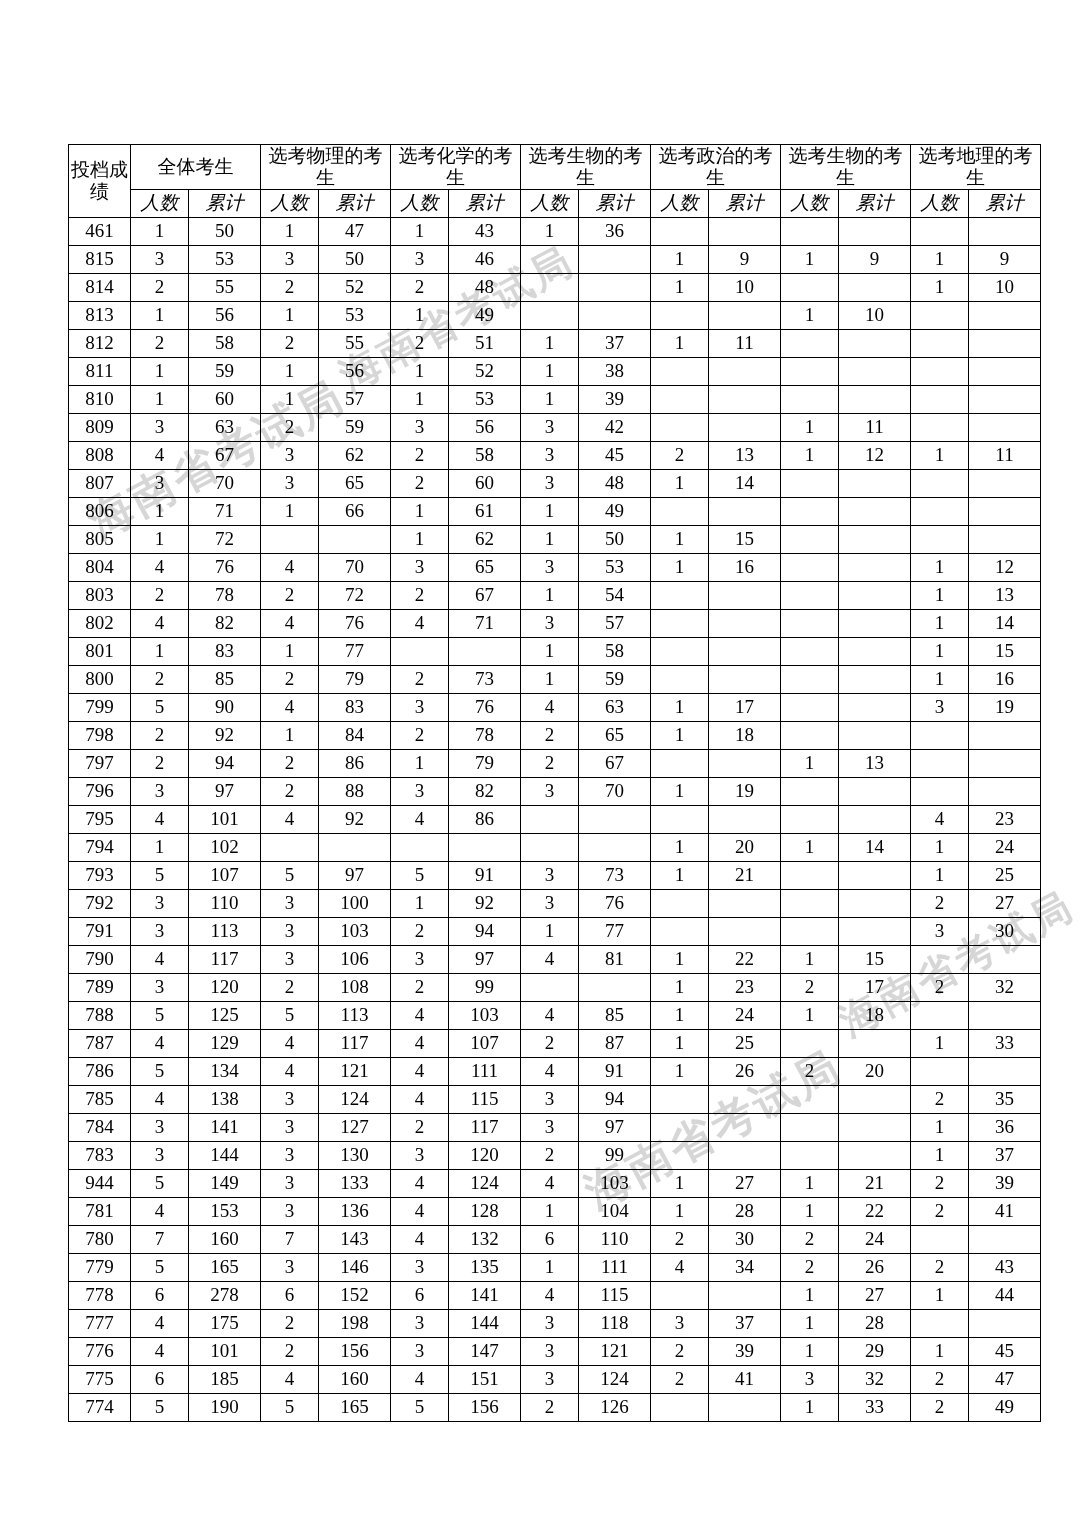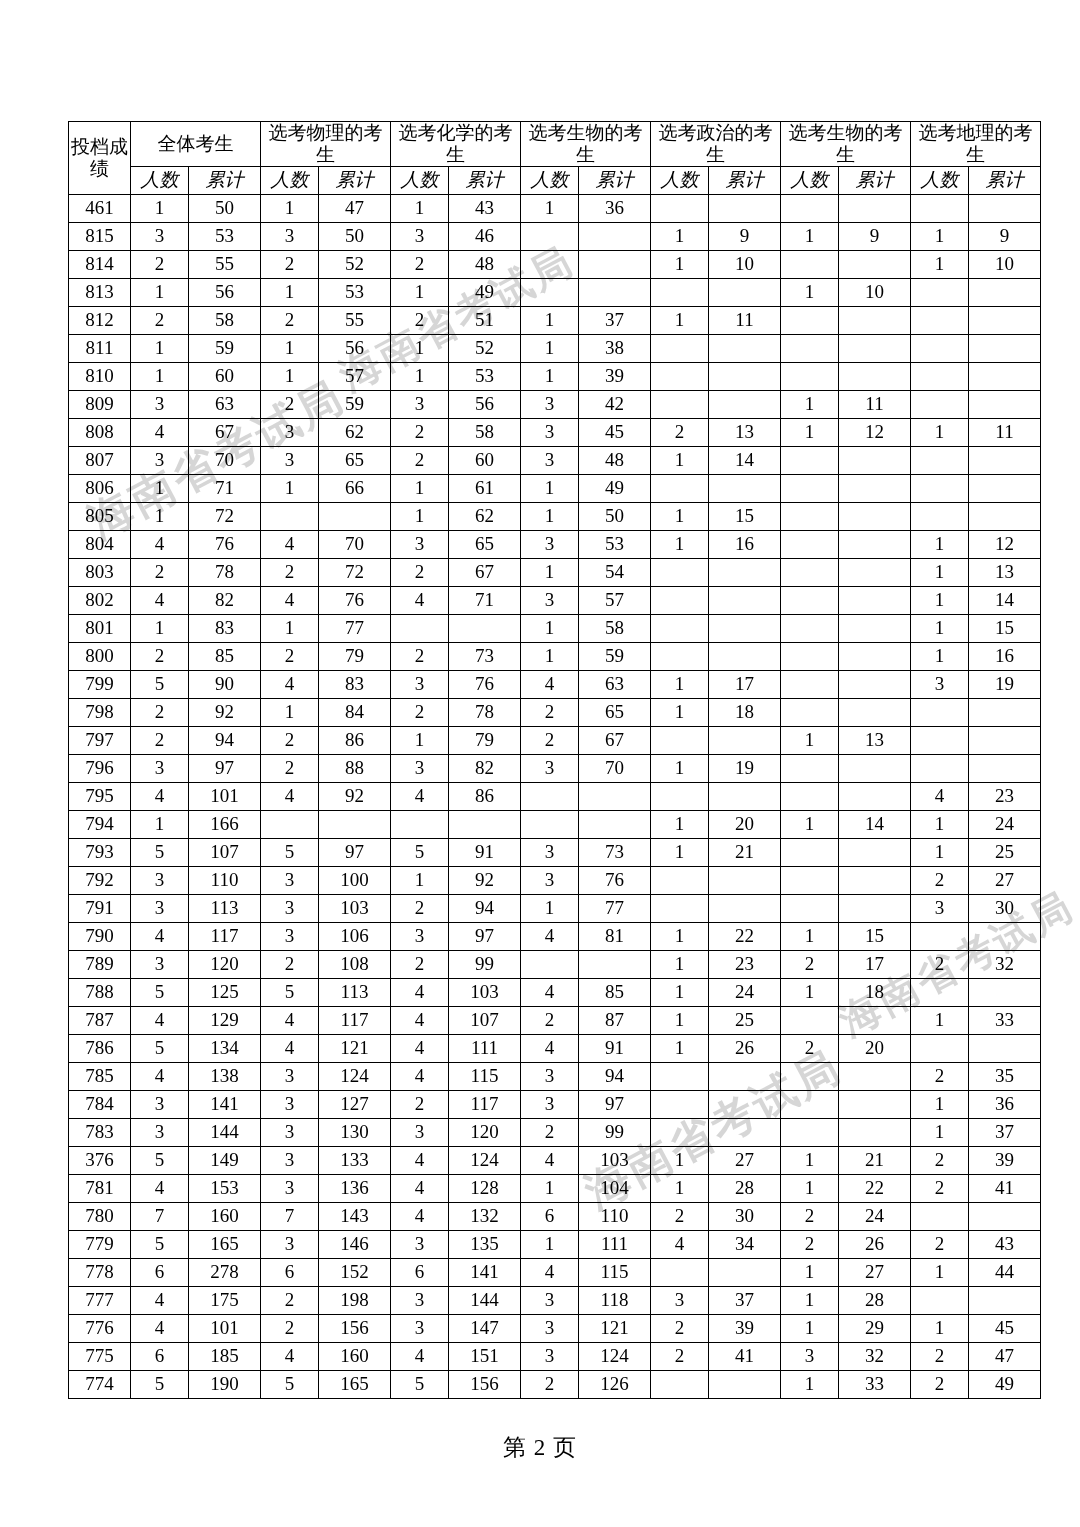--- a/index.html
+++ b/index.html
@@ -17,21 +17,21 @@
   }
   .page {
     position: relative;
     width: 1080px;
     height: 1527px;
     box-sizing: border-box;
   }
   .table-wrap {
     position: absolute;
     left: 68px;
-    top: 121px;
+    top: 144px;
     width: 944px;
   }
   table.score-table {
     border-collapse: collapse;
     width: 944px;
     table-layout: fixed;
     background: transparent;
   }
   table.score-table th,
   table.score-table td {
@@ -530,21 +530,21 @@
             <td class="num"></td>
             <td class="num"></td>
             <td class="num"></td>
             <td class="num"></td>
             <td class="num">4</td>
             <td class="num">23</td>
           </tr>
           <tr>
             <td class="score-cell">794</td>
             <td class="num">1</td>
-            <td class="num">166</td>
+            <td class="num">102</td>
             <td class="num"></td>
             <td class="num"></td>
             <td class="num"></td>
             <td class="num"></td>
             <td class="num"></td>
             <td class="num"></td>
             <td class="num">1</td>
             <td class="num">20</td>
             <td class="num">1</td>
             <td class="num">14</td>
@@ -732,21 +732,21 @@
             <td class="num">2</td>
             <td class="num">99</td>
             <td class="num"></td>
             <td class="num"></td>
             <td class="num"></td>
             <td class="num"></td>
             <td class="num">1</td>
             <td class="num">37</td>
           </tr>
           <tr>
-            <td class="score-cell">376</td>
+            <td class="score-cell">944</td>
             <td class="num">5</td>
             <td class="num">149</td>
             <td class="num">3</td>
             <td class="num">133</td>
             <td class="num">4</td>
             <td class="num">124</td>
             <td class="num">4</td>
             <td class="num">103</td>
             <td class="num">1</td>
             <td class="num">27</td>
@@ -888,14 +888,13 @@
             <td class="num"></td>
             <td class="num">1</td>
             <td class="num">33</td>
             <td class="num">2</td>
             <td class="num">49</td>
           </tr>
         </tbody>
     </table>
   </div>
 
-  <div class="footer">第 2 页</div>
 </div>
 
 </body></html>

